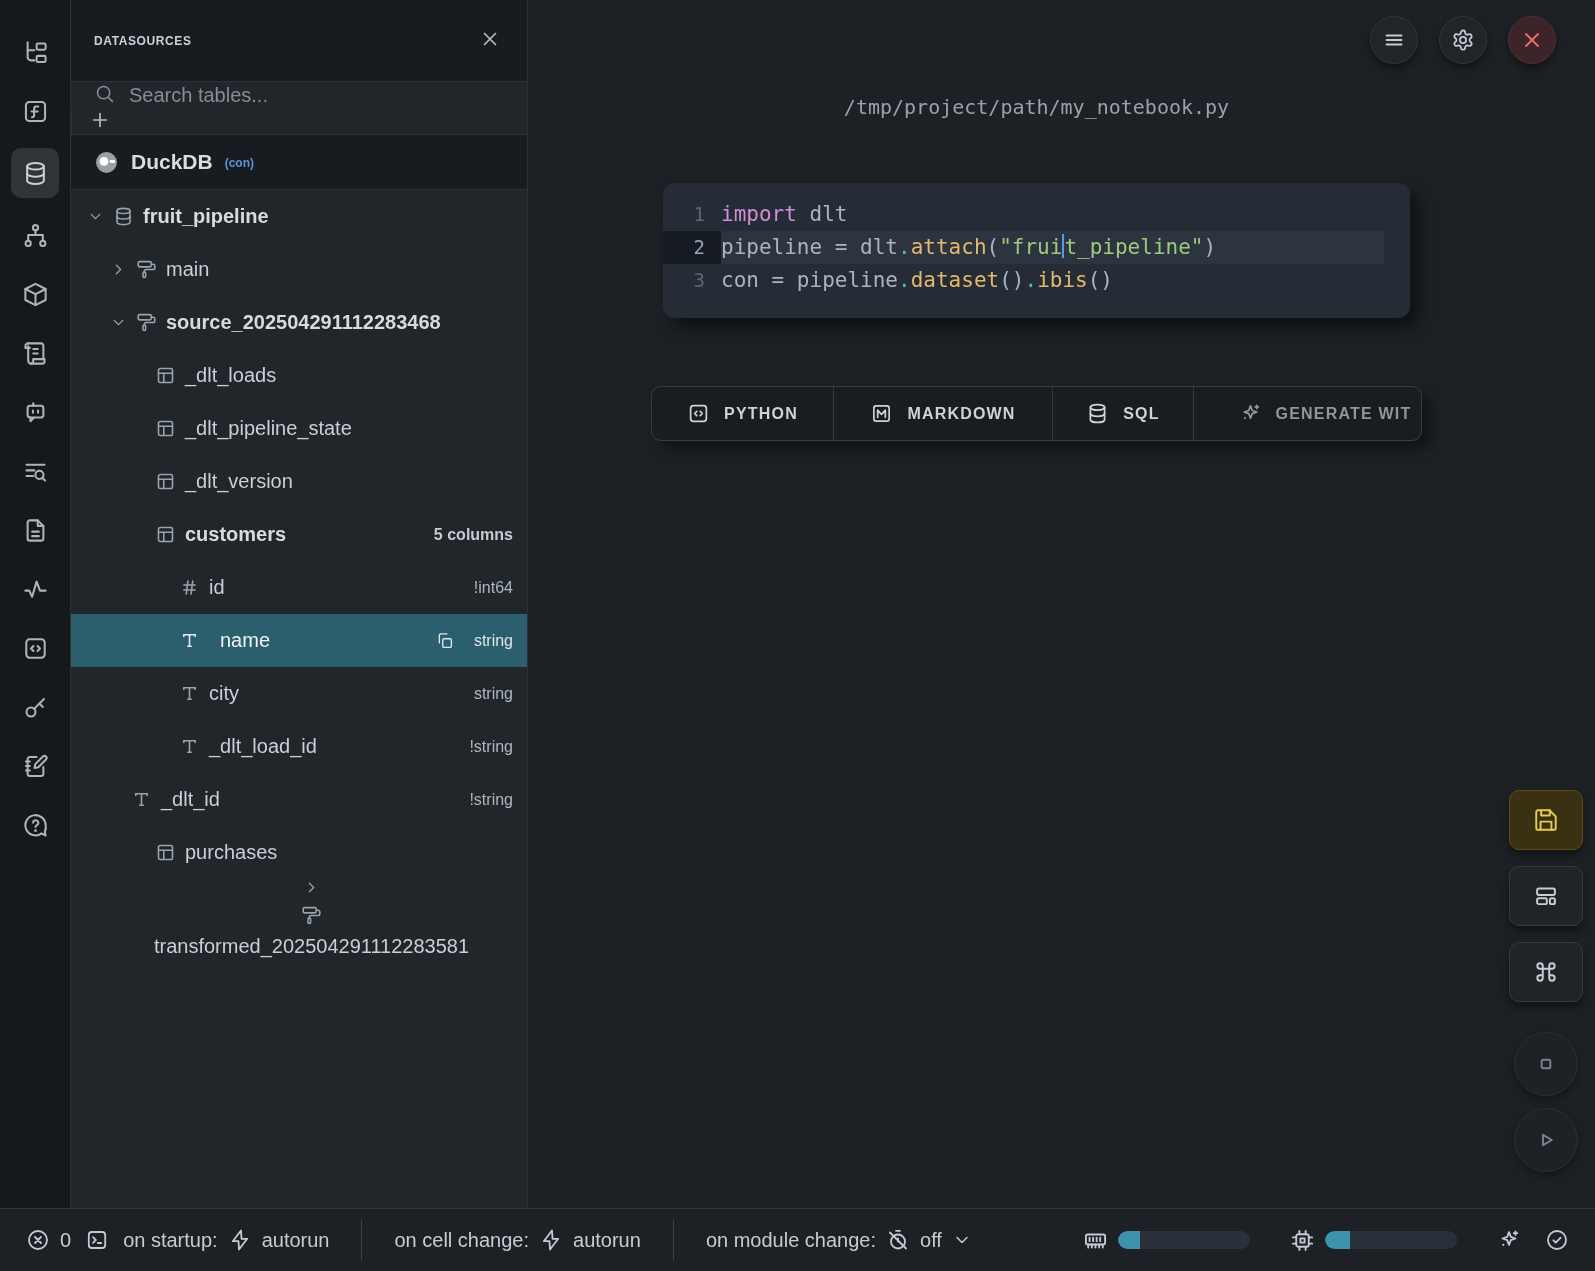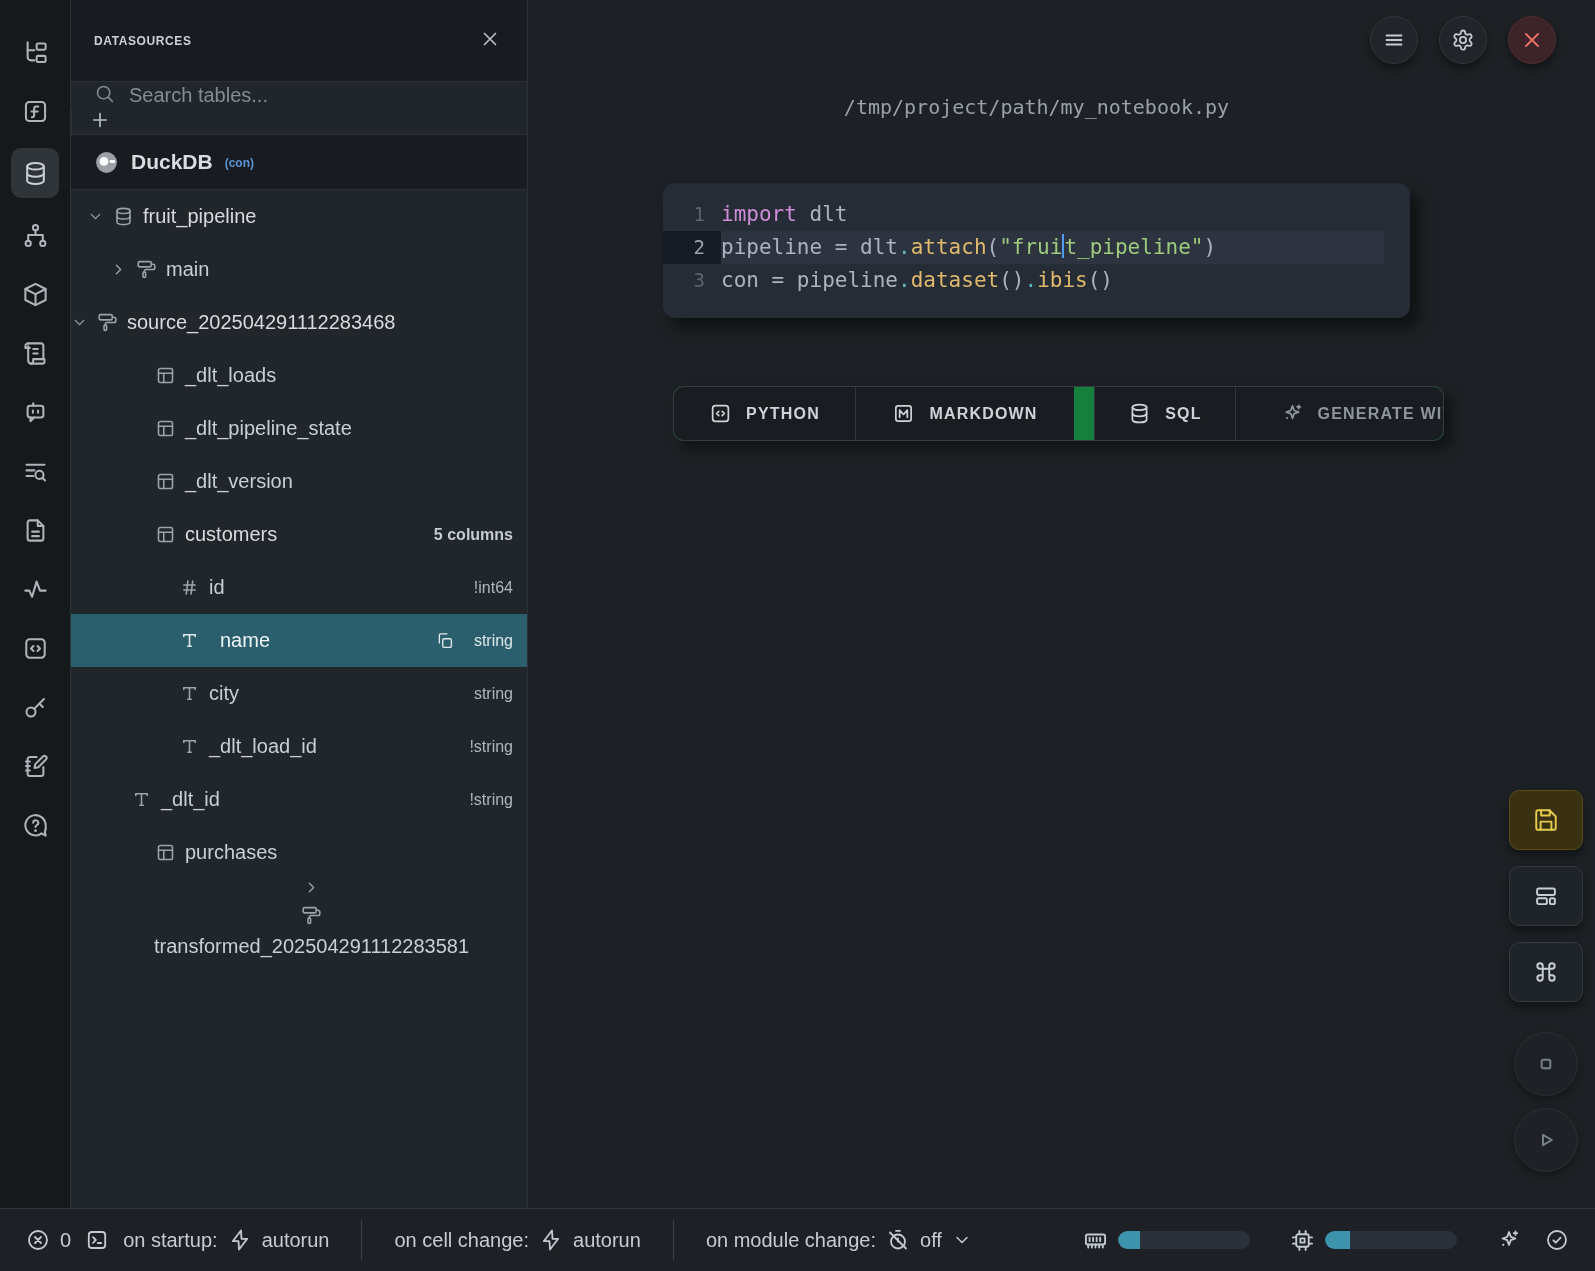--- a/index.html
+++ b/index.html
@@ -41,21 +41,21 @@
   .conn-name { font-size:21px; font-weight:700; color:#d9dde1; }
   .conn-alias { font-size:12px; font-weight:700; color:var(--blue); padding-top:2px; }
 
   .tree { position:absolute; top:190px; left:0; right:0; }
   .tree-row { height:53px; display:flex; align-items:center; gap:9px; padding-right:14px; cursor:pointer;
               color:#c9cfd6; font-size:20px; }
   .tree-row .ic { color:#9ba3ab; flex:0 0 auto; display:flex; }
   .tree-row .ic svg { width:21px; height:21px; }
   .tree-row .ic.chev svg { width:17px; height:17px; }
   .tree-row .lbl { white-space:nowrap; }
-  .tree-row .lbl.bold { font-weight:400; color:#d7dbdf; }
+  .tree-row .lbl.bold { font-weight:700; color:#d7dbdf; }
   .tree-row .sp { flex:1; }
   .tree-row .right { font-size:16px; color:#aeb6bd; white-space:nowrap; }
   .tree-row .right.bold { font-weight:700; color:#c6ccd2; }
   .tree-row .ic.copy { color:#b9c6c9; } .tree-row .ic.copy svg { width:18px; height:18px; }
   .tree-row.selected { background:var(--accent); color:#eef4f6; }
   .tree-row.selected .ic { color:#dfeaec; }
   .tree-row.selected .right { color:#dce6e8; }
 
   
   .main { position:absolute; left:528px; top:0; width:1067px; height:1208px; background:var(--main-bg); }
@@ -77,22 +77,22 @@
   .cl .code { flex:1; color:var(--code-def); white-space:pre; }
   .cl.active .gut { background:#161b23; color:#98a3b1; }
   .cl.active .code { background:#2d3440; margin-right:26px; }
   .tok.kw  { color:var(--kw); }
   .tok.fn  { color:var(--fn); }
   .tok.str { color:var(--str); }
   .tok.op  { color:var(--op); }
   .tok.cur { display:inline-block; width:0; border-left:2px solid var(--cursor); height:24px;
              vertical-align:-4px; }
 
-  .celltypes { position:absolute; top:386px; left:145px; width:771px; height:55px; display:flex;
-               border:1px solid #383d43; border-radius:10px; overflow:hidden; background:#15803d;
+  .celltypes { position:absolute; top:386px; left:123px; width:771px; height:55px; display:flex;
+               border:1px solid #383d43; border-radius:10px; overflow:hidden; background:#0c4a6e;
                box-shadow:8px 8px 14px rgba(0,0,0,.45); }
   .ct-btn { flex:0 0 auto; height:100%; background:#191d21; border:none; border-left:1px solid #33383e;
             color:#ced3d8; display:flex; align-items:center; justify-content:center; gap:14px;
             font-size:16px; font-weight:700; letter-spacing:1.2px; cursor:pointer;
             font-family:"Liberation Sans",sans-serif; white-space:nowrap; }
   .ct-btn:first-child { border-left:none; }
   .ct-btn .ic svg { width:23px; height:23px; display:block; }
   .ct-btn.dim { color:#8f969c; }
 
   .floaters { position:absolute; top:790px; right:12px; display:flex; flex-direction:column; align-items:center; }
@@ -318,21 +318,21 @@
           <span class="ic">
             <svg viewBox="0 0 24 24" fill="none" stroke="currentColor" stroke-width="1.8" stroke-linecap="round" stroke-linejoin="round">
               <rect x="2.5" y="3" width="15" height="6" rx="1.8"></rect>
               <path d="M17.5 6h2a2 2 0 0 1 2 2v2a2 2 0 0 1-2 2h-8a2 2 0 0 0-2 2v1"></path>
               <rect x="8" y="15" width="3" height="6" rx="1.2"></rect>
             </svg>
           </span>
           <span class="lbl">main</span>
           <span class="sp"></span>
         </div>
-        <div class="tree-row" style="">
+        <div class="tree-row" style="padding-left: 39px;">
           <span class="ic chev">
             <svg viewBox="0 0 24 24" fill="none" stroke="currentColor" stroke-width="1.8" stroke-linecap="round" stroke-linejoin="round">
               <path d="M6 9l6 6 6-6"></path>
             </svg>
           </span>
           <span class="ic">
             <svg viewBox="0 0 24 24" fill="none" stroke="currentColor" stroke-width="1.8" stroke-linecap="round" stroke-linejoin="round">
               <rect x="2.5" y="3" width="15" height="6" rx="1.8"></rect>
               <path d="M17.5 6h2a2 2 0 0 1 2 2v2a2 2 0 0 1-2 2h-8a2 2 0 0 0-2 2v1"></path>
               <rect x="8" y="15" width="3" height="6" rx="1.2"></rect>
@@ -523,21 +523,21 @@
         </button>
         <button class="ct-btn" style="width: 219px;">
           <span class="ic">
             <svg viewBox="0 0 24 24" fill="none" stroke="currentColor" stroke-width="1.8" stroke-linecap="round" stroke-linejoin="round">
               <rect x="4" y="4" width="16" height="16" rx="2.5"></rect>
               <path d="M8 16V8.5l4 4.5 4-4.5V16"></path>
             </svg>
           </span>
           <span>MARKDOWN</span>
         </button>
-        <button class="ct-btn" style="width: 141px; margin-left: 20px;">
+        <button class="ct-btn" style="width: 141px;">
           <span class="ic">
             <svg viewBox="0 0 24 24" fill="none" stroke="currentColor" stroke-width="1.8" stroke-linecap="round" stroke-linejoin="round">
               <ellipse cx="12" cy="5.6" rx="7.4" ry="2.9"></ellipse>
               <path d="M4.6 5.6v12.8c0 1.6 3.3 2.9 7.4 2.9s7.4-1.3 7.4-2.9V5.6"></path>
               <path d="M4.6 12c0 1.6 3.3 2.9 7.4 2.9s7.4-1.3 7.4-2.9"></path>
             </svg>
           </span>
           <span>SQL</span>
         </button>
         <button class="ct-btn dim" style="width: 263px;">

